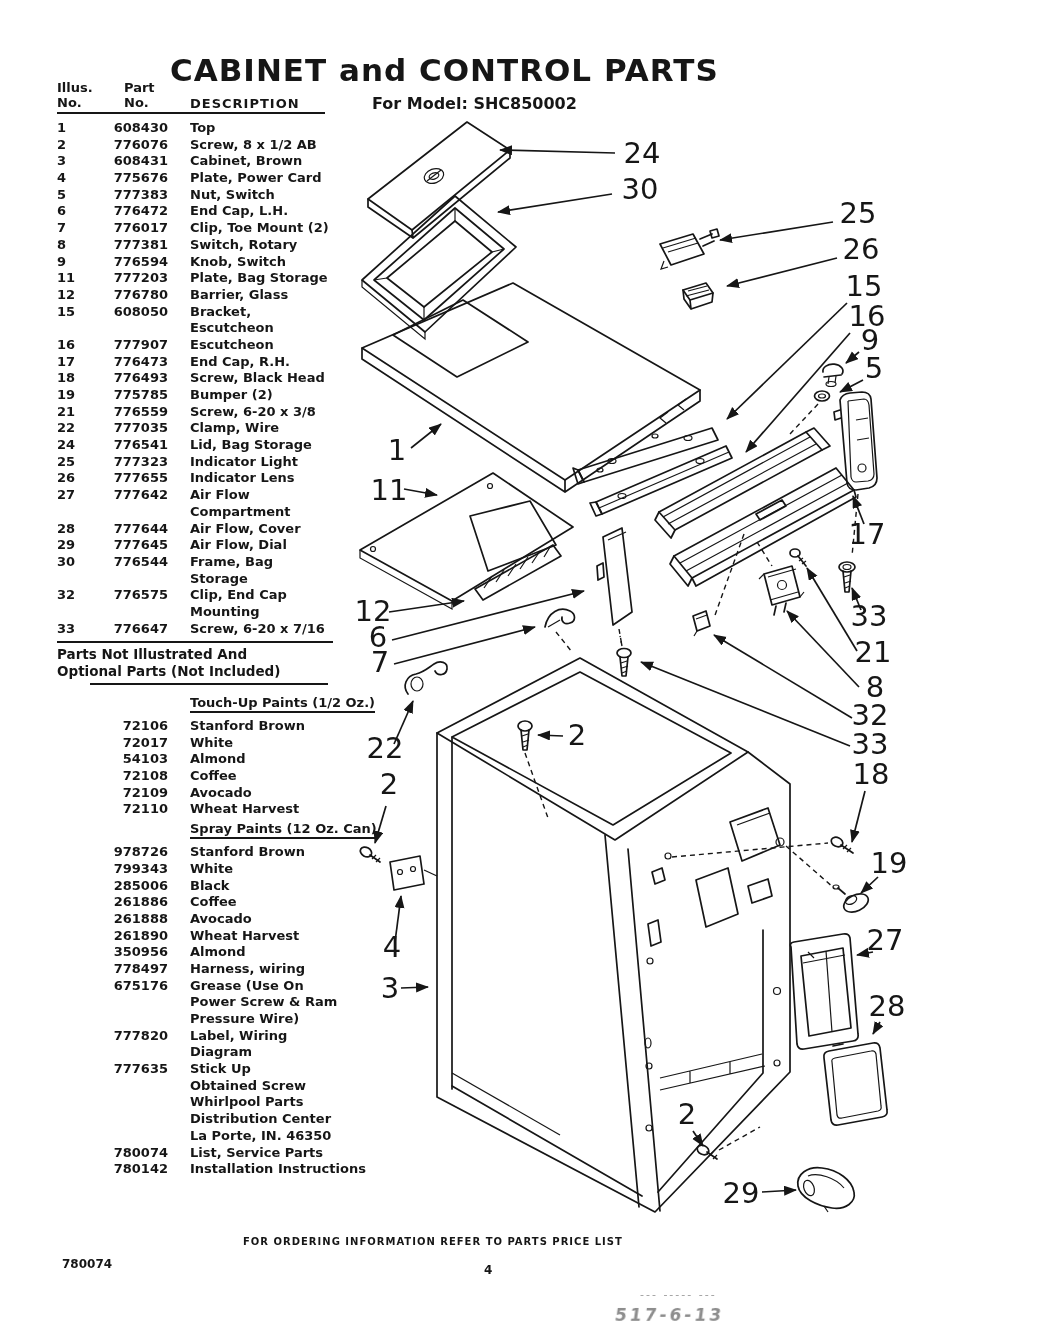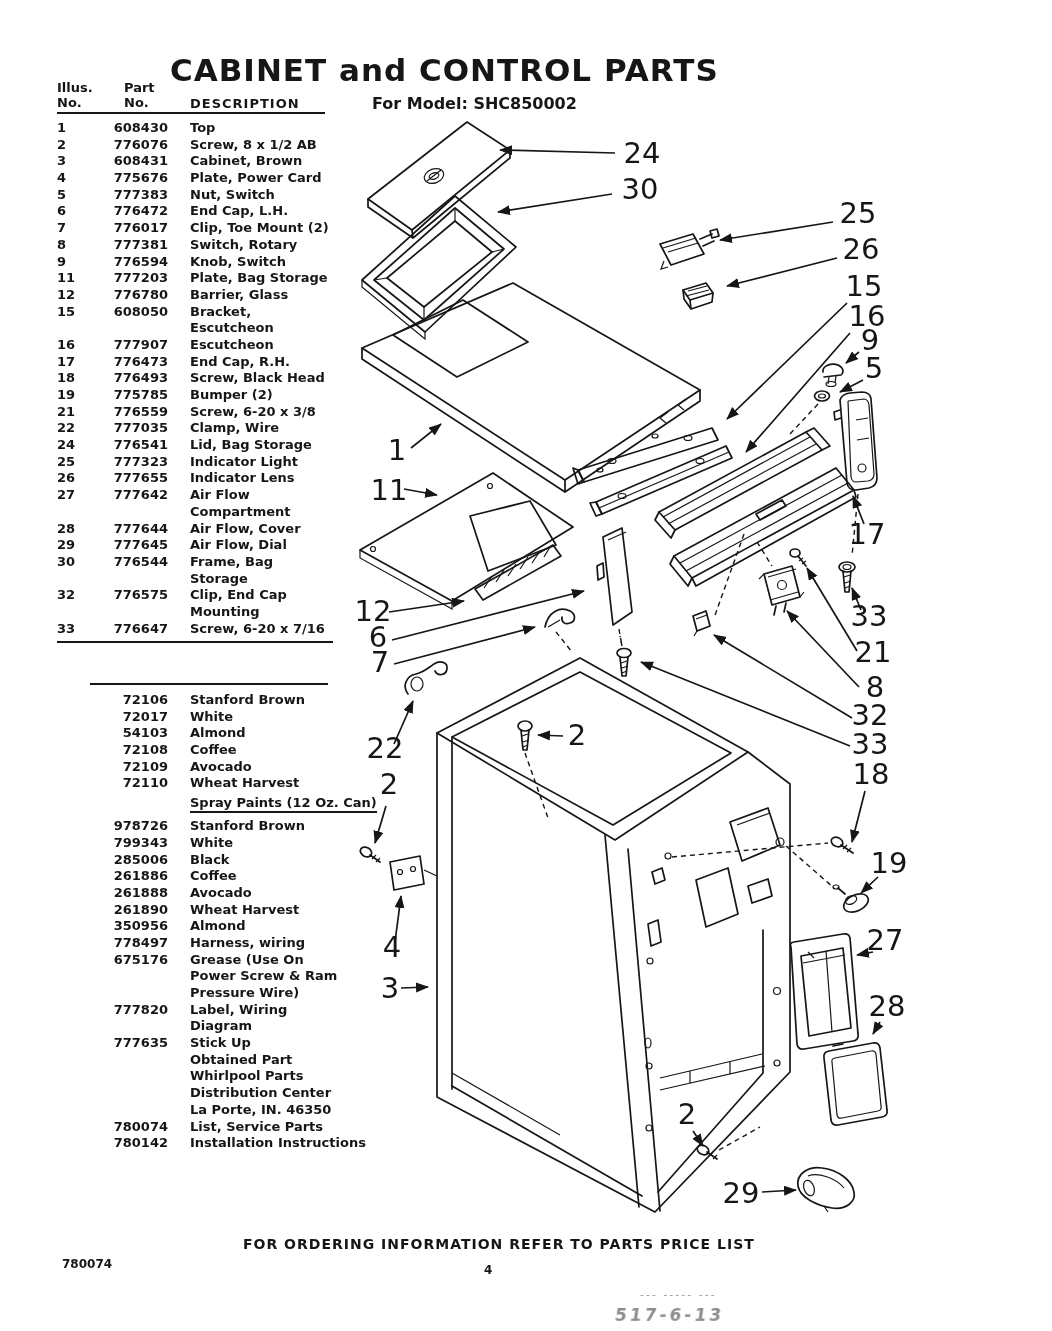--- a/index.html
+++ b/index.html
@@ -21,21 +21,21 @@
   .prow .cp{position:absolute;left:0;top:0;width:111px;text-align:right;font-size:13px;font-weight:bold;}
   .prow .cd{position:absolute;left:133px;top:0;font-size:13px;font-weight:bold;white-space:nowrap;}
   #rule-mid{left:57px;top:641px;width:276px;height:2px;background:#161616;}
   #not-illus{left:57px;top:646px;font-size:13.5px;font-weight:bold;line-height:17px;white-space:nowrap;}
   #rule-mid2{left:90px;top:683px;width:238px;height:2px;background:#161616;}
   #optional-groups{left:57px;top:692px;width:340px;}
   .gheading{position:relative;left:133px;display:inline-block;font-size:13px;font-weight:bold;
             border-bottom:2px solid #161616;padding-bottom:1px;margin-bottom:6px;white-space:nowrap;}
   .ghwrap{height:26px;}
   
-  #order-note{left:243px;top:1236px;font-size:14px;font-weight:bold;letter-spacing:1px;white-space:nowrap;text-align:right;}
+  #order-note{left:243px;top:1236px;font-size:10px;font-weight:bold;letter-spacing:1px;white-space:nowrap;text-align:right;}
   #doc-num{left:62px;top:1257px;font-size:12px;font-weight:bold;}
   #page-num{left:484px;top:1263px;font-size:12px;font-weight:bold;}
   #stamp-dots{left:640px;top:1288px;font-size:11px;color:#9a9a9a;letter-spacing:2px;white-space:nowrap;}
   #stamp{left:615px;top:1305px;font-size:17px;font-weight:bold;color:#8d8d8d;letter-spacing:3px;
          transform:skewX(-8deg);filter:blur(0.4px);white-space:nowrap;}
   
   #diagram{position:absolute;left:0;top:0;}
   .ln{stroke:#161616;stroke-width:1.7;fill:none;stroke-linejoin:round;stroke-linecap:round;}
   .thin{stroke:#161616;stroke-width:1.2;fill:none;}
   .dash{stroke:#161616;stroke-width:1.4;fill:none;stroke-dasharray:5 4;}
@@ -213,23 +213,28 @@
         <span class="cd">Mounting</span>
       </div>
       <div class="prow">
         <span class="ci">33</span>
         <span class="cp">776647</span>
         <span class="cd">Screw, 6-20 x 7/16</span>
       </div>
     </div>
 
   <div id="rule-mid" class="abs"></div>
+  <div id="not-illus" class="abs">
+    <div>Parts Not Illustrated And</div>
+    <div>Optional Parts (Not Included)</div>
+  </div>
   <div id="rule-mid2" class="abs"></div>
 
   <div id="optional-groups" class="abs">
+      <div class="ghwrap"><div class="gheading">Touch-Up Paints  (1/2 Oz.)</div></div>
       <div class="prow">
         <span class="ci"></span>
         <span class="cp">72106</span>
         <span class="cd">Stanford Brown</span>
       </div>
       <div class="prow">
         <span class="ci"></span>
         <span class="cp">72017</span>
         <span class="cd">White</span>
       </div>
@@ -320,21 +325,21 @@
         <span class="cd">Diagram</span>
       </div>
       <div class="prow">
         <span class="ci"></span>
         <span class="cp">777635</span>
         <span class="cd">Stick Up</span>
       </div>
       <div class="prow">
         <span class="ci"></span>
         <span class="cp"></span>
-        <span class="cd">Obtained Part</span>
+        <span class="cd">Obtained Screw</span>
       </div>
       <div class="prow">
         <span class="ci"></span>
         <span class="cp"></span>
         <span class="cd">Whirlpool Parts</span>
       </div>
       <div class="prow">
         <span class="ci"></span>
         <span class="cp"></span>
         <span class="cd">Distribution Center</span>

